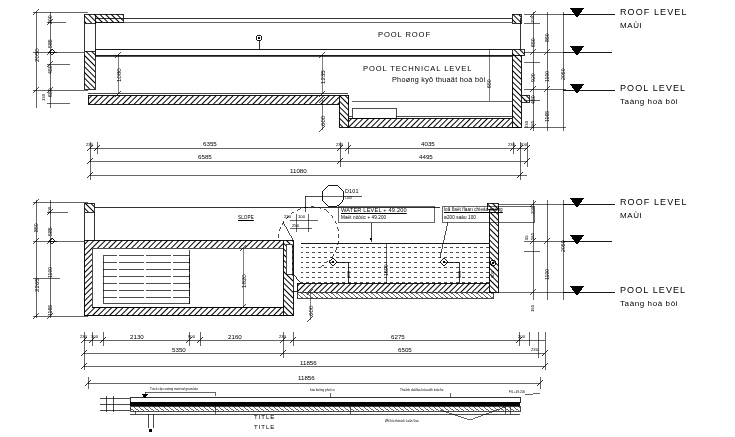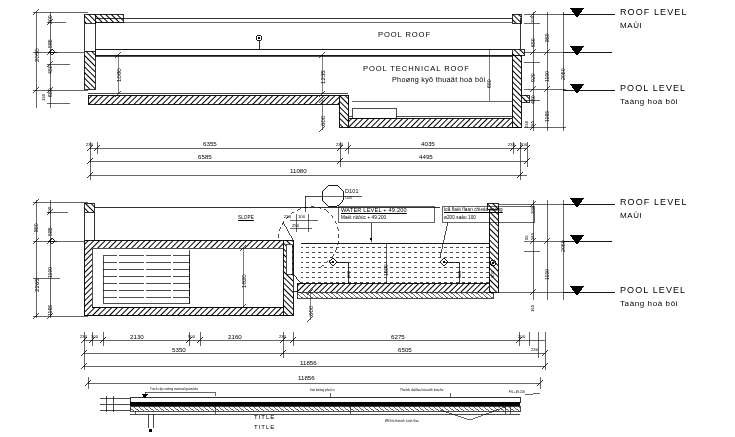--- a/index.html
+++ b/index.html
@@ -429,21 +429,21 @@
 <div class="lbl lvl2" style="left:620px;top:22px;">MAÙI</div>
 <div class="lbl lvl" style="left:620px;top:84px;">POOL LEVEL</div>
 <div class="lbl lvl2" style="left:620px;top:98px;">Taàng hoà bôi</div>
 
 <div class="lbl lvl" style="left:620px;top:198px;">ROOF LEVEL</div>
 <div class="lbl lvl2" style="left:620px;top:212px;">MAÙI</div>
 <div class="lbl lvl" style="left:620px;top:286px;">POOL LEVEL</div>
 <div class="lbl lvl2" style="left:620px;top:300px;">Taàng hoà bôi</div>
 
 <div class="lbl room" style="left:378px;top:31px;">POOL ROOF</div>
-<div class="lbl room" style="left:363px;top:65px;">POOL TECHNICAL ROOF</div>
+<div class="lbl room" style="left:363px;top:65px;">POOL TECHNICAL LEVEL</div>
 <div class="lbl room2" style="left:363px;top:76px;">Phoøng kyõ thuaät hoà bôi</div>
 
 <div class="lbl dim vert" style="left:116px;top:82px;">1080</div>
 <div class="lbl dim vert" style="left:320px;top:84px;">1235</div>
 <div class="lbl dim vert" style="left:320px;top:126px;">600</div>
 <div class="lbl dim-sm vert" style="left:487px;top:88px;">650</div>
 
 <div class="lbl dim vert" style="left:34px;top:62px;">2050</div>
 <div class="lbl dim-sm vert" style="left:48px;top:24px;">200</div>
 <div class="lbl dim-sm vert" style="left:48px;top:48px;">585</div>

